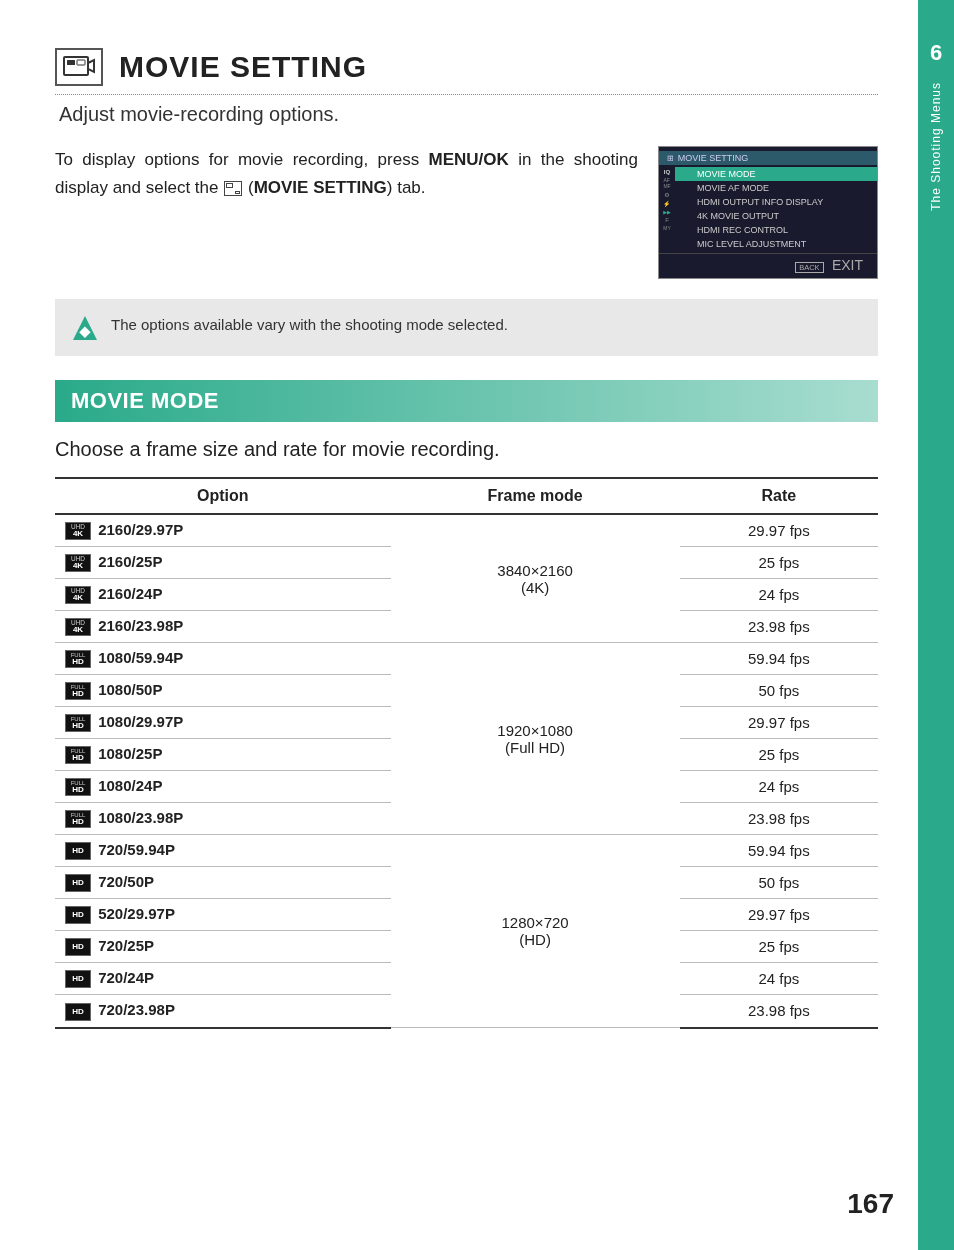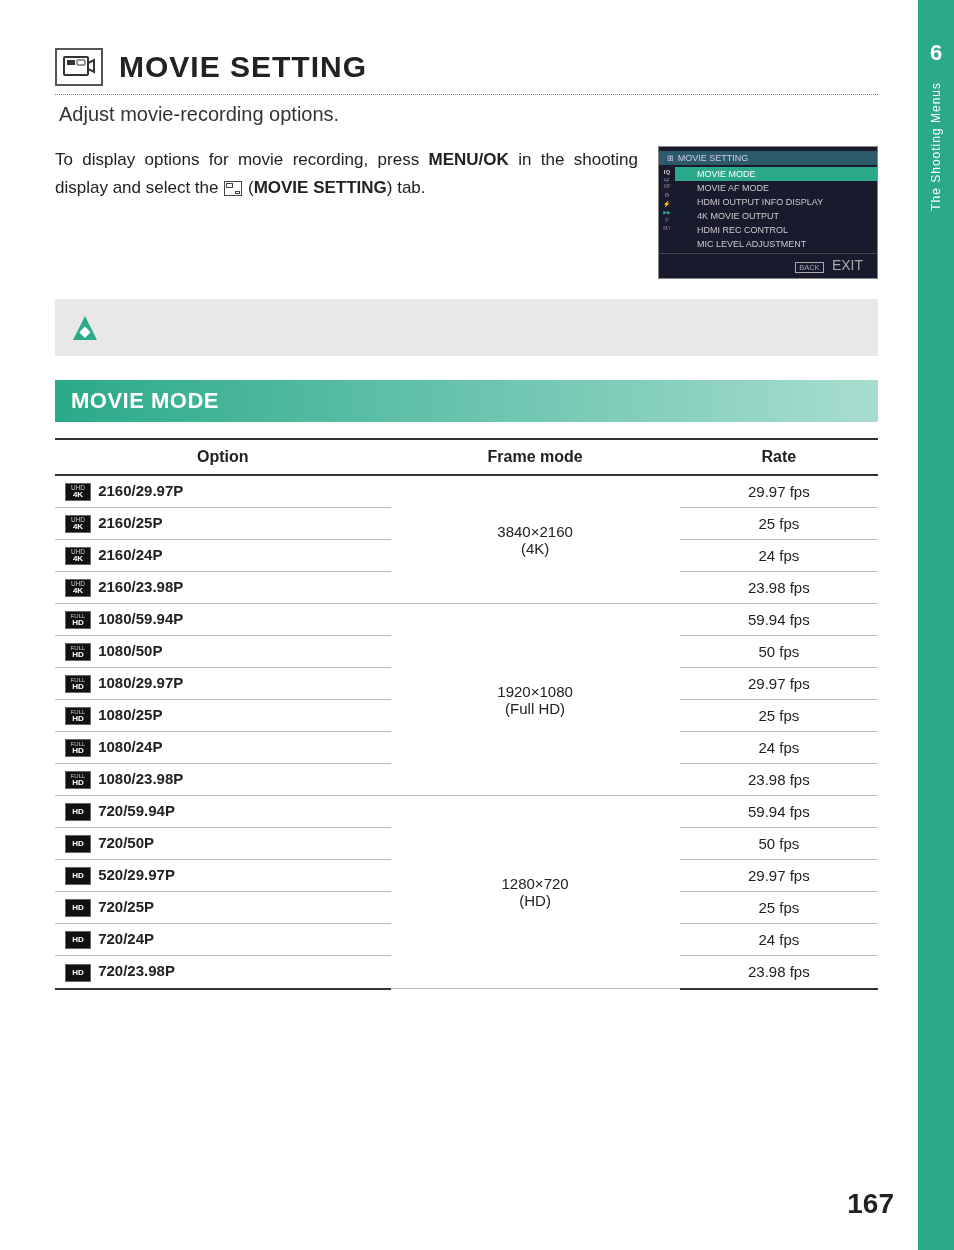--- a/index.html
+++ b/index.html
@@ -305,26 +305,28 @@
     </div>
   </div>
 
   <div class="note-box">
     <div class="note-icon">
       <svg viewBox="0 0 28 28" width="28" height="28">
         <polygon points="14,2 26,26 2,26" fill="#2aaa8a"></polygon>
         <text x="14" y="22" text-anchor="middle" font-size="14" fill="white" font-weight="bold">◆</text>
       </svg>
     </div>
+    <span class="note-text">The options available vary with the shooting mode selected.</span>
   </div>
 
   <div class="section-header">
     <span class="section-header-text">MOVIE MODE</span>
   </div>
 
+  <div class="section-desc">Choose a frame size and rate for movie recording.</div>
 
   <table class="data-table">
     <thead>
       <tr>
         <th>Option</th>
         <th>Frame mode</th>
         <th>Rate</th>
       </tr>
     </thead>
     <tbody>

